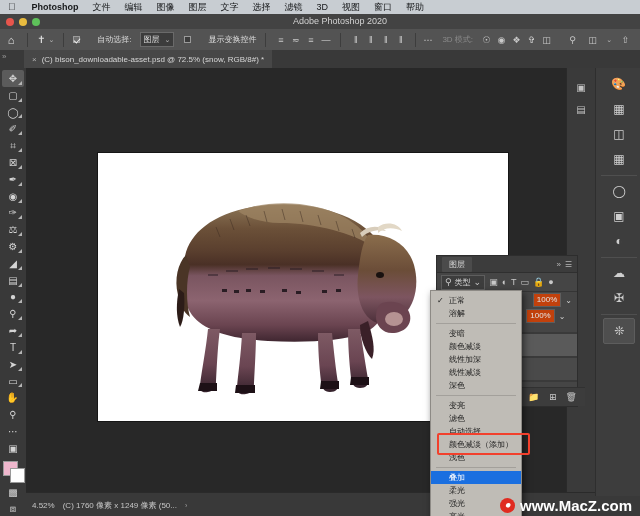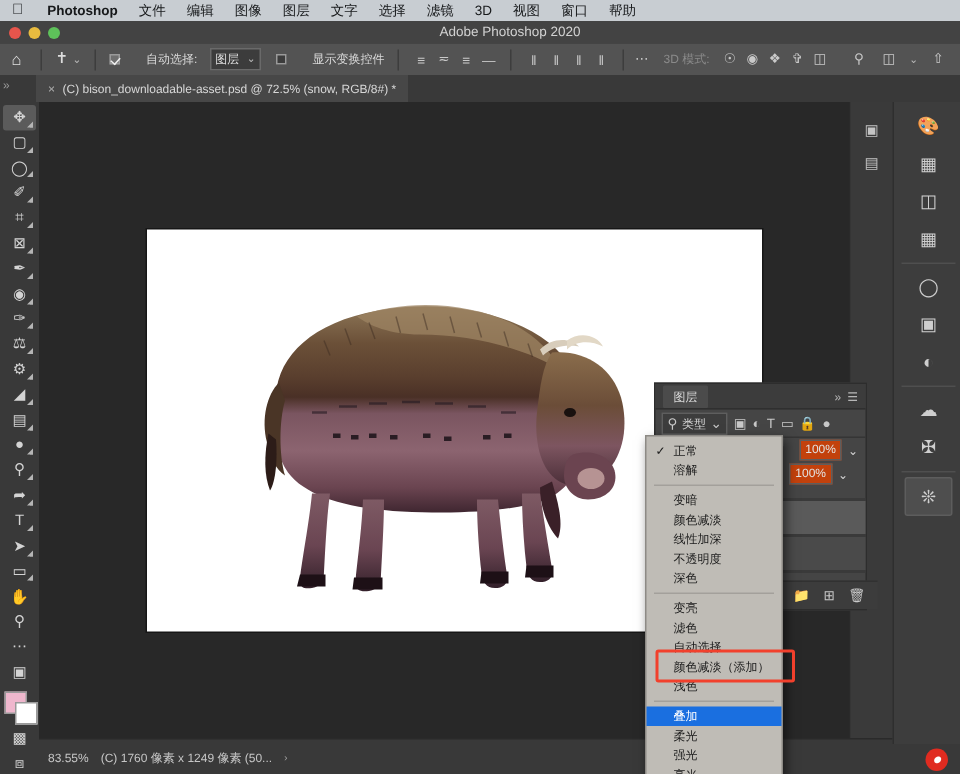--- a/index.html
+++ b/index.html
@@ -427,21 +427,21 @@
             <rect x="150" y="120" width="5" height="3"></rect>
           <rect x="176" y="119" width="5" height="3"></rect>
             <rect x="190" y="118" width="5" height="3"></rect>
         </g>
       </svg>
     </div>
     <div class="annot">选择「叠加」</div>
   </div>
 
   <div class="statusbar">
-    <span>83.55%</span>
+    <span>4.52%</span>
     <span>(C) 1760 像素 x 1249 像素 (50...</span>
     <span class="arrow">›</span>
   </div>
 
   <div class="rail">
     <div class="rail-strip">
       <div class="strip-ico" style="margin-top:8px">▣</div>
       <div class="strip-ico">▤</div>
     </div>
     <div class="rail-col">
@@ -519,21 +519,21 @@
     <div class="bmi">
       <span>变暗</span>
     </div>
     <div class="bmi">
       <span>颜色减淡</span>
     </div>
     <div class="bmi">
       <span>线性加深</span>
     </div>
     <div class="bmi">
-      <span>不透明度</span>
+      <span>线性减淡</span>
     </div>
     <div class="bmi">
       <span>深色</span>
     </div>
     <div class="bm-sep"></div>
     <div class="bmi">
       <span>变亮</span>
     </div>
     <div class="bmi">
       <span>滤色</span>
@@ -560,15 +560,16 @@
     <div class="bmi">
       <span>亮光</span>
     </div>
 
   </div>
 
   <div class="redbox"></div>
 
   <div class="watermark">
     <span class="wm-logo">⏺</span>
+    <span>www.MacZ.com</span>
   </div>
 
 </div>
 
 </body></html>

